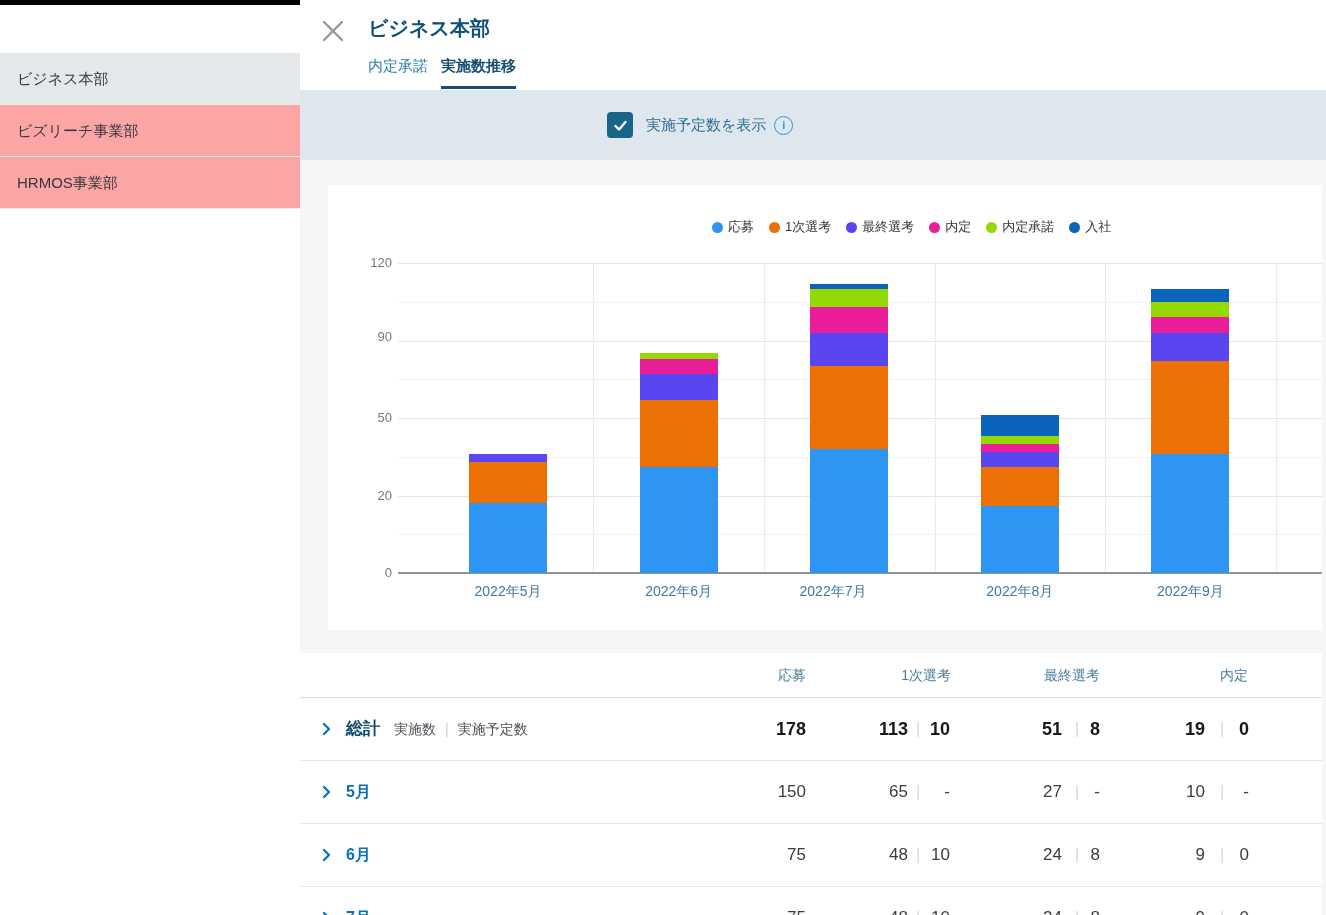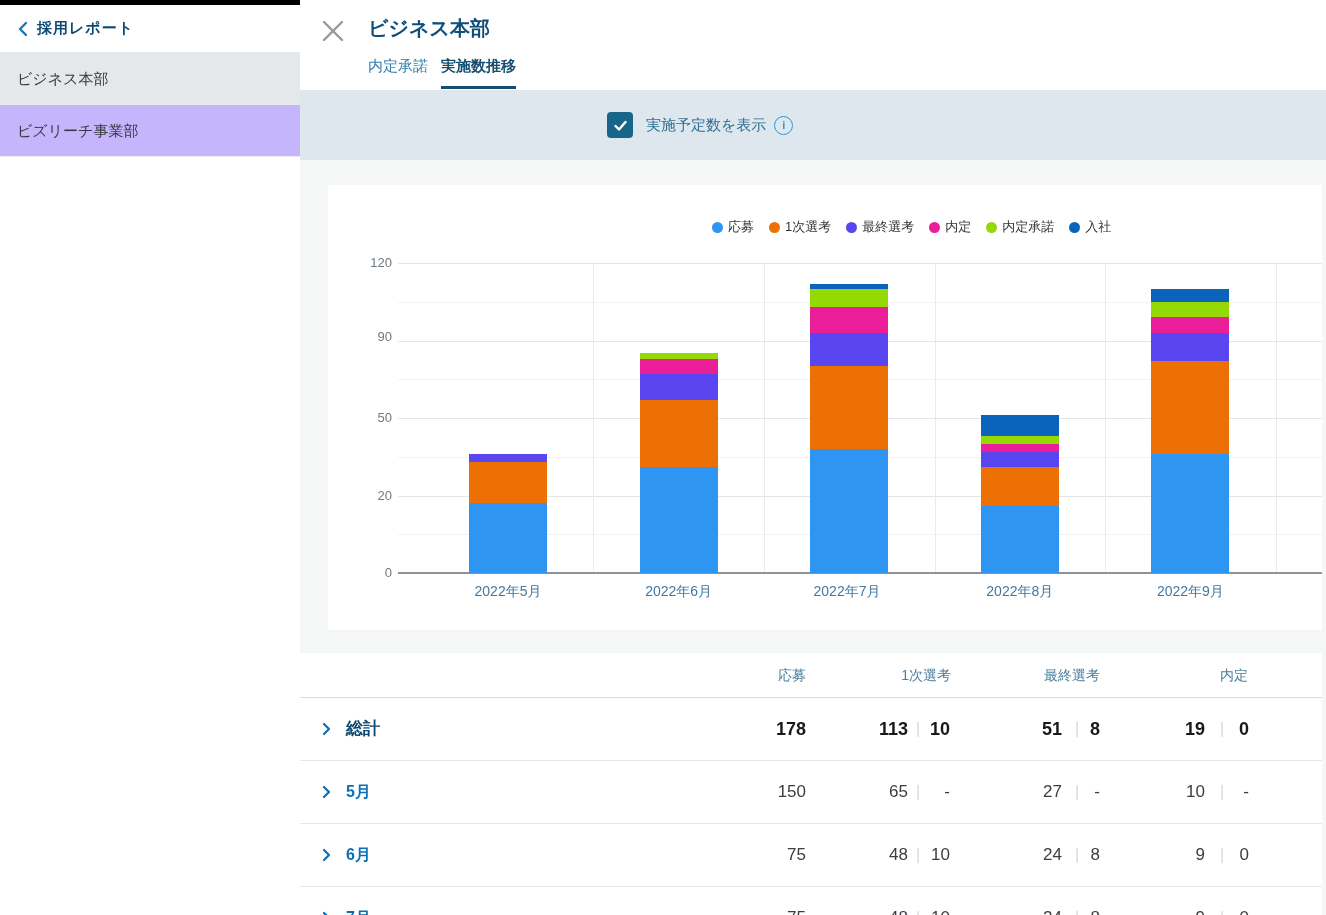--- a/index.html
+++ b/index.html
@@ -7,21 +7,21 @@
     width:1326px;height:915px;overflow:hidden;position:relative;
     font-family:"Liberation Sans","DejaVu Sans",sans-serif;background:#ffffff;
   }
   
   .sidebar{position:absolute;left:0;top:0;width:300px;height:915px;background:#fff;border-right:1px solid #F0F1F2;}
   .topbar-black{position:absolute;left:0;top:0;width:300px;height:5px;background:#000;}
   .sidebar-head{position:absolute;left:0;top:5px;width:300px;height:47px;border-bottom:1px solid #E6E8EA;display:flex;align-items:center;}
   .back-chevron{margin-left:17px;display:flex;align-items:center;}
   .sidebar-title{margin-left:9px;font-size:15px;font-weight:bold;color:#0E4A73;letter-spacing:1px;}
   .side-items{position:absolute;left:0;top:53px;width:300px;}
-  .side-item{height:51px;line-height:51px;padding-left:17px;font-size:15px;color:#35393D;border-bottom:1px solid #E9EBEC;background:#c4b5fd;cursor:pointer;}
+  .side-item{height:51px;line-height:51px;padding-left:17px;font-size:15px;color:#35393D;border-bottom:1px solid #E9EBEC;background:#fca5a5;cursor:pointer;}
   .side-item.selected{background:#E4E8EB;}
   
   .main-header{position:absolute;left:300px;top:0;width:1026px;height:90px;background:#fff;}
   .close-btn{position:absolute;left:21px;top:19px;width:24px;height:24px;cursor:pointer;}
   .page-title{position:absolute;left:68px;top:15px;font-size:20px;font-weight:bold;color:#0F4E78;}
   .tabs{position:absolute;left:68px;top:57px;display:flex;gap:13px;}
   .tab{font-size:15px;color:#2E7FAE;padding-bottom:10px;border-bottom:3px solid transparent;cursor:pointer;}
   .tab.active{color:#164E71;font-weight:bold;border-bottom-color:#164E71;}
   
   .filter-bar{position:absolute;left:300px;top:90px;width:1026px;height:70px;background:#DEE7ED;}
@@ -59,31 +59,24 @@
   .sub-div{color:#C9CED2;padding:0 9px;}
   .t-val{position:absolute;top:0;line-height:62px;font-size:17px;color:#393E42;text-align:right;}
   .t-row.total .t-val{font-size:18px;font-weight:bold;color:#17191B;}
   .t-pipe{position:absolute;top:0;line-height:62px;font-size:16px;color:#D4D8DB;}
 </style>
 </head>
 <body>
 
 <div class="sidebar">
   <div class="topbar-black"></div>
-  <div class="sidebar-head">
-    <span class="back-chevron">
-      <svg width="11" height="16" viewBox="0 0 11 16">
-          <polyline points="9,2 3,8 9,14" fill="none" stroke="#1878B4" stroke-width="2.4" stroke-linecap="round" stroke-linejoin="round"></polyline>
-        </svg>
-    </span>
-    <span class="sidebar-title">採用レポート</span>
-  </div>
   <div class="side-items">
       <div class="side-item selected">ビジネス本部</div>
       <div class="side-item">ビズリーチ事業部</div>
+      <div class="side-item">HRMOS事業部</div>
     </div>
 </div>
 
 <div class="main-header">
   <div class="close-btn">
     <svg width="24" height="24" viewBox="0 0 24 24">
         <line x1="3" y1="3" x2="21" y2="21" stroke="#96999C" stroke-width="2.4" stroke-linecap="round"></line>
         <line x1="21" y1="3" x2="3" y2="21" stroke="#96999C" stroke-width="2.4" stroke-linecap="round"></line>
       </svg>
   </div>
@@ -176,40 +169,41 @@
       <div class="bar-seg" style="left: 652.8px; width: 78px; top: 251.083px; height: 7.75px; background: rgb(148, 217, 3);"></div>
       <div class="bar-seg" style="left: 652.8px; width: 78px; top: 230.417px; height: 20.6667px; background: rgb(10, 100, 188);"></div>
       <div class="bar-seg" style="left: 823.4px; width: 78px; top: 269.167px; height: 118.833px; background: rgb(46, 150, 242);"></div>
       <div class="bar-seg" style="left: 823.4px; width: 78px; top: 176.167px; height: 93px; background: rgb(236, 112, 4);"></div>
       <div class="bar-seg" style="left: 823.4px; width: 78px; top: 147.75px; height: 28.4167px; background: rgb(90, 70, 240);"></div>
       <div class="bar-seg" style="left: 823.4px; width: 78px; top: 132.25px; height: 15.5px; background: rgb(234, 30, 153);"></div>
       <div class="bar-seg" style="left: 823.4px; width: 78px; top: 116.75px; height: 15.5px; background: rgb(148, 217, 3);"></div>
       <div class="bar-seg" style="left: 823.4px; width: 78px; top: 103.833px; height: 12.9167px; background: rgb(10, 100, 188);"></div>
       <div class="xlabel" style="left: 120px;">2022年5月</div>
       <div class="xlabel" style="left: 290.6px;">2022年6月</div>
-      <div class="xlabel" style="left: 459px;">2022年7月</div>
+      <div class="xlabel" style="left: 445px;">2022年7月</div>
       <div class="xlabel" style="left: 631.8px;">2022年8月</div>
       <div class="xlabel" style="left: 802.4px;">2022年9月</div>
       <div class="xlabel" style="left: 973px;">2022年10月</div>
     </div>
 </div>
 
 <div class="table-card">
   <div class="t-head" id="thead">
       <div class="t-col-h" style="right: 516px;">応募</div>
       <div class="t-col-h" style="right: 371px;">1次選考</div>
       <div class="t-col-h" style="right: 222px;">最終選考</div>
       <div class="t-col-h" style="right: 74px;">内定</div>
     </div>
   <div id="tbody">
       <div class="t-row total">
         <div class="row-chevron"><svg width="9" height="14" viewBox="0 0 9 14">
             <polyline points="2,2 7,7 2,12" fill="none" stroke="#0A6FB5" stroke-width="2.2" stroke-linecap="round" stroke-linejoin="round"></polyline>
           </svg></div>
         <div class="row-label">総計</div>
+        <div class="sub-labels"><span>実施数</span><span class="sub-div">|</span><span>実施予定数</span></div>
         <div class="t-val" style="right: 516px;">178</div>
         <div class="t-val" style="right: 414px;">113</div>
         <div class="t-pipe" style="left: 616px;">|</div>
         <div class="t-val" style="right: 372px;">10</div>
         <div class="t-val" style="right: 260px;">51</div>
         <div class="t-pipe" style="left: 775px;">|</div>
         <div class="t-val" style="right: 222px;">8</div>
         <div class="t-val" style="right: 117px;">19</div>
         <div class="t-pipe" style="left: 920px;">|</div>
         <div class="t-val" style="right: 73px;">0</div>

